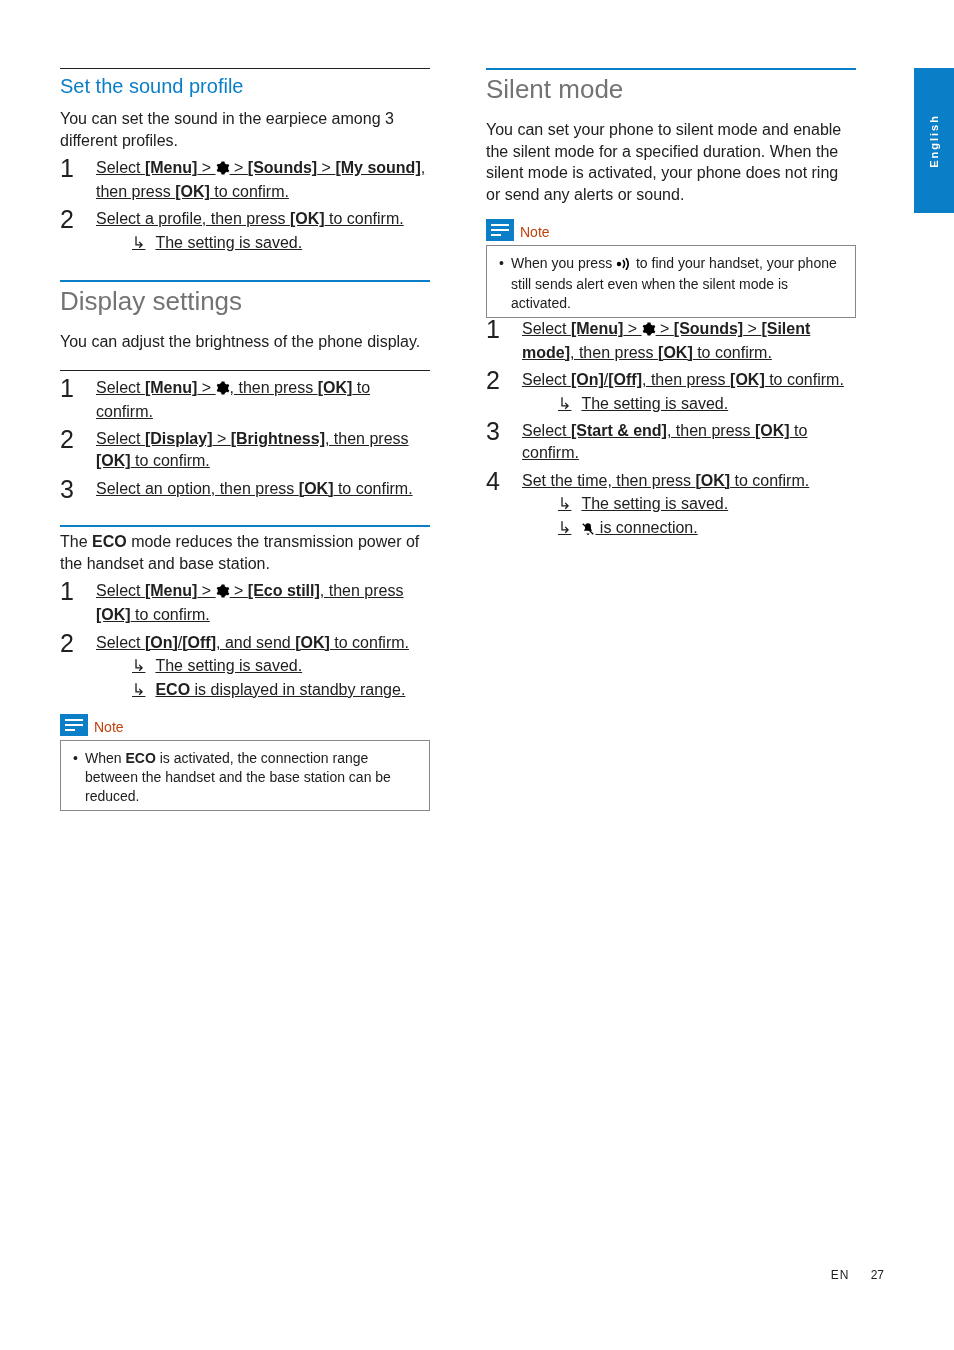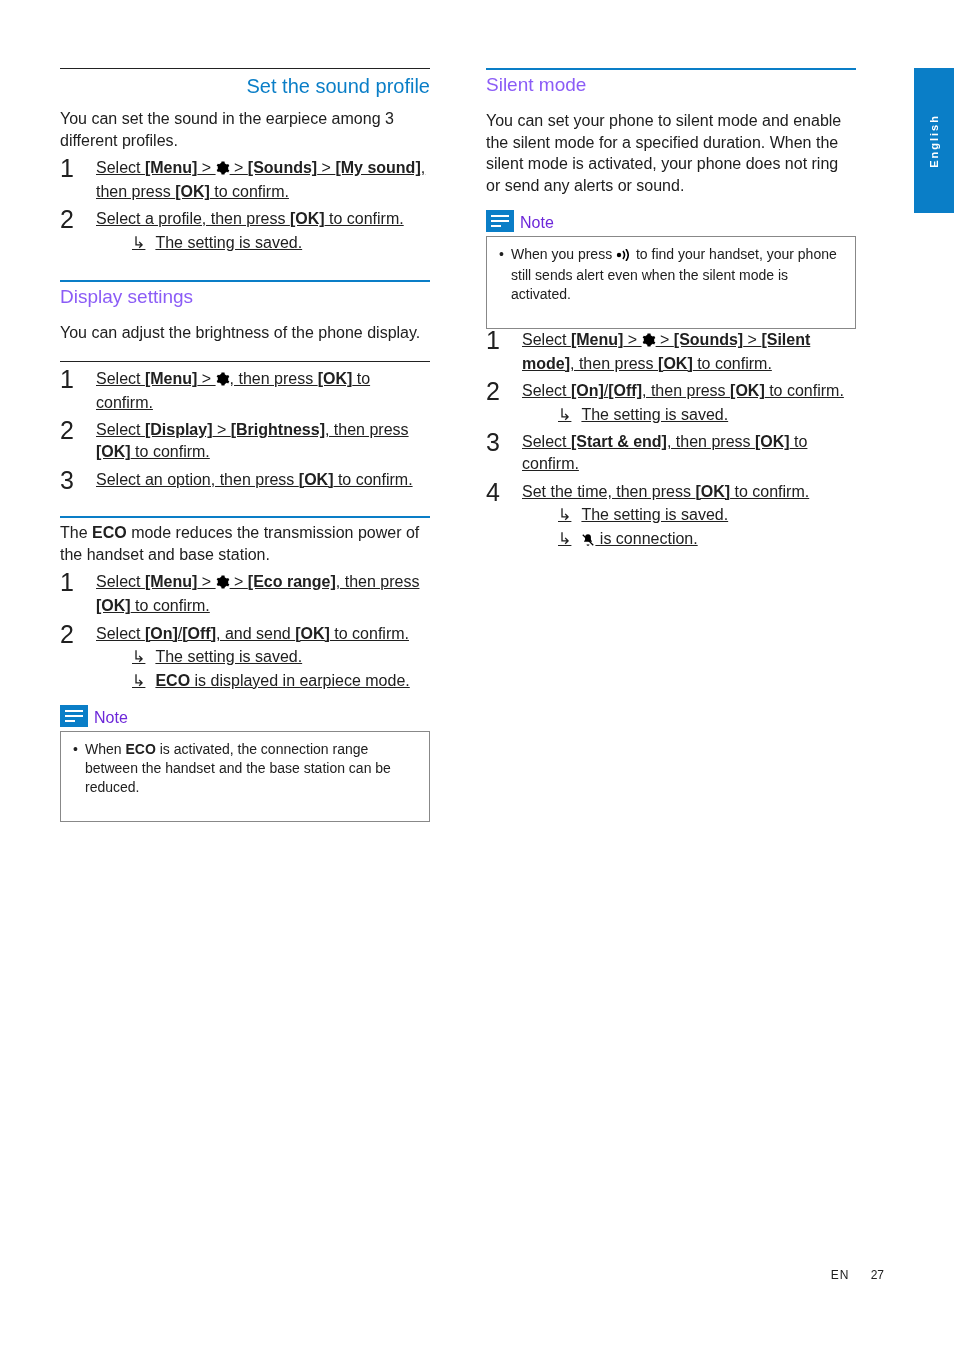--- a/index.html
+++ b/index.html
@@ -5,32 +5,32 @@
   * { box-sizing: border-box; margin: 0; padding: 0; }
   html, body { width: 954px; height: 1350px; background: #ffffff; font-family: "Gill Sans", "Gill Sans MT", "Segoe UI", Arial, sans-serif; color: #202020; }
   .page { position: relative; width: 954px; height: 1350px; }
   .cols { display: flex; gap: 56px; padding: 68px 60px 0 60px; }
   .col { width: 370px; }
   .lang-tab { position: absolute; top: 68px; right: 0; width: 40px; height: 145px; background: #0a7ec7; display: flex; align-items: center; justify-content: center; }
   .lang-tab span { color: #fff; font-size: 11px; font-weight: 600; letter-spacing: 2px; transform: rotate(-90deg); white-space: nowrap; }
   .rule-thin { border: none; border-top: 1px solid #222; margin: 0 0 6px 0; }
   .rule-thick { border: none; border-top: 2px solid #0a7ec7; margin: 26px 0 4px 0; width: 370px; }
   .rule-thick.first { margin-top: 0; }
-  h1.blue { color: #8b5cf6; font-weight: 400; font-size: 19px; margin: 0 0 14px 0; }
-  h2.blue { color: #0a7ec7; font-weight: 400; font-size: 20px; margin: 0 0 10px 0; text-align: right; }
+  h1.blue { color: #737373; font-weight: 400; font-size: 26px; margin: 0 0 14px 0; }
+  h2.blue { color: #0a7ec7; font-weight: 400; font-size: 20px; margin: 0 0 10px 0; }
   p.body { font-size: 16px; line-height: 1.35; margin: 0 0 6px 0; font-weight: 300; }
   ol.steps { list-style: none; counter-reset: step; margin: 0; padding: 0; text-decoration: underline; }
   ol.steps > li { position: relative; padding-left: 36px; margin: 0 0 6px 0; font-size: 16px; line-height: 1.35; font-weight: 300; }
   ol.steps > li::before { counter-increment: step; content: counter(step); position: absolute; left: 0; top: -5px; font-size: 25px; font-weight: 400; font-family: "Gill Sans", "Segoe UI", Arial, sans-serif; }
   .result { display: flex; gap: 10px; margin: 2px 0 2px 36px; font-size: 16px; line-height: 1.35; font-weight: 300; }
   .result .arrow { flex: 0 0 auto; font-size: 16px; line-height: 1.35; }
-  .note-box { border: 1px solid #888; margin-top: 0; padding: 8px 10px 24px 10px; font-size: 14px; line-height: 1.35; font-weight: 300; }
+  .note-box { border: 1px solid #888; margin-top: 0; padding: 8px 10px 4px 10px; font-size: 14px; line-height: 1.35; font-weight: 300; }
   .note-head { display: flex; align-items: center; gap: 6px; margin: 14px 0 0 0; }
   .note-head .icon { display: inline-block; }
-  .note-head .label { color: #6d28d9; font-size: 16px; font-weight: 400; }
+  .note-head .label { color: #c2410c; font-size: 14px; font-weight: 400; }
   .note-box ul { list-style: none; padding-left: 14px; }
   .note-box ul li { position: relative; }
   .note-box ul li::before { content: "•"; position: absolute; left: -12px; top: 0; }
   strong { font-weight: 600; }
   .footer { position: absolute; bottom: 68px; right: 70px; font-size: 12px; }
   .footer .en { letter-spacing: 1px; margin-right: 18px; }
   .gear { display: inline-block; vertical-align: -2px; }
   .sound-wave { display: inline-block; vertical-align: -2px; }
   .bell-mute { display: inline-block; vertical-align: -3px; }
 </style>
@@ -84,31 +84,31 @@
       </ol>
 
       <hr class="rule-thick">
       <p class="body">
         <span>The </span><strong>ECO</strong><span> mode reduces the transmission power of the handset and base station.</span>
       </p>
       <ol class="steps">
         <li>
           <span>Select </span><strong>[Menu]</strong><span> &gt; </span><span class="gear"><svg width="14" height="14" viewBox="0 0 24 24">
                 <path fill="#000" d="M12 8a4 4 0 100 8 4 4 0 000-8zm9 4a8.9 8.9 0 00-.2-1.9l2.1-1.6-2-3.5-2.4 1a9 9 0 00-3.3-1.9L14.5 1h-5l-.7 2.6A9 9 0 005.5 5.5l-2.4-1-2 3.5L3.2 9.6A8.9 8.9 0 003 12c0 .6.1 1.3.2 1.9L1.1 15.5l2 3.5 2.4-1a9 9 0 003.3 1.9L9.5 23h5l.7-2.6a9 9 0 003.3-1.9l2.4 1 2-3.5-2.1-1.6c.1-.6.2-1.3.2-1.9z"></path>
-              </svg></span><span> &gt; </span><strong>[Eco range]</strong><span>, then press </span><strong>[OK]</strong><span> to confirm.</span>
+              </svg></span><span> &gt; </span><strong>[Eco still]</strong><span>, then press </span><strong>[OK]</strong><span> to confirm.</span>
         </li>
         <li>
           <span>Select </span><strong>[On]</strong><span>/</span><strong>[Off]</strong><span>, and send </span><strong>[OK]</strong><span> to confirm.</span>
           <div class="result">
               <span class="arrow">↳</span>
               <span>The setting is saved.</span>
             </div>
           <div class="result">
               <span class="arrow">↳</span>
-              <span><strong>ECO</strong><span> is displayed in earpiece mode.</span></span>
+              <span><strong>ECO</strong><span> is displayed in standby range.</span></span>
             </div>
         </li>
       </ol>
 
       <div class="note-head">
         <span class="icon"><svg width="28" height="22" viewBox="0 0 28 22">
               <rect x="0" y="0" width="28" height="22" fill="#0a7ec7"></rect>
               <rect x="5" y="5" width="18" height="2" fill="#fff"></rect>
               <rect x="5" y="10" width="18" height="2" fill="#fff"></rect>
               <rect x="5" y="15" width="10" height="2" fill="#fff"></rect>

